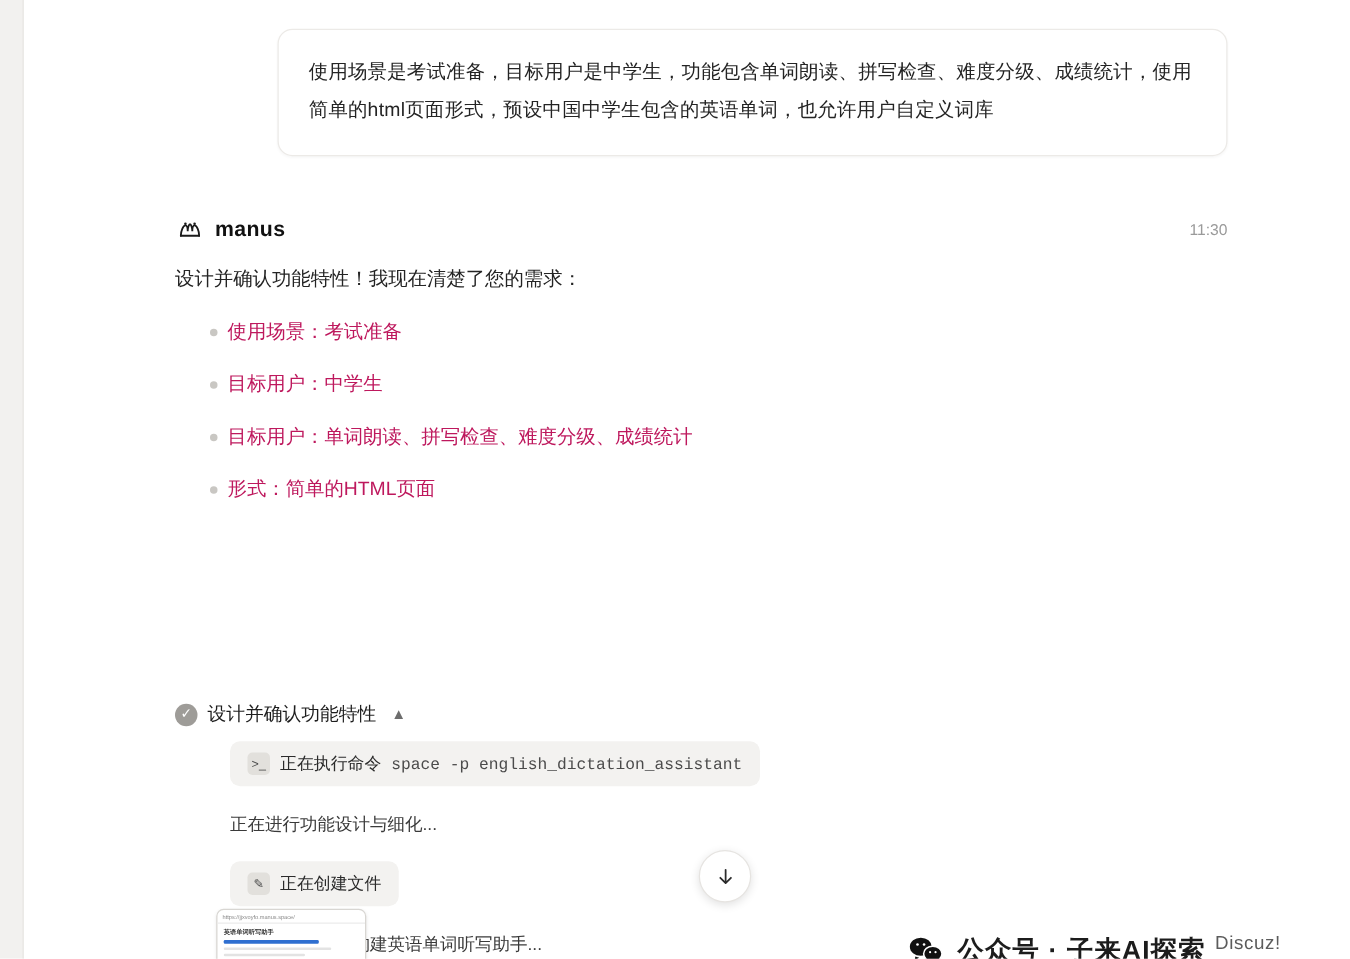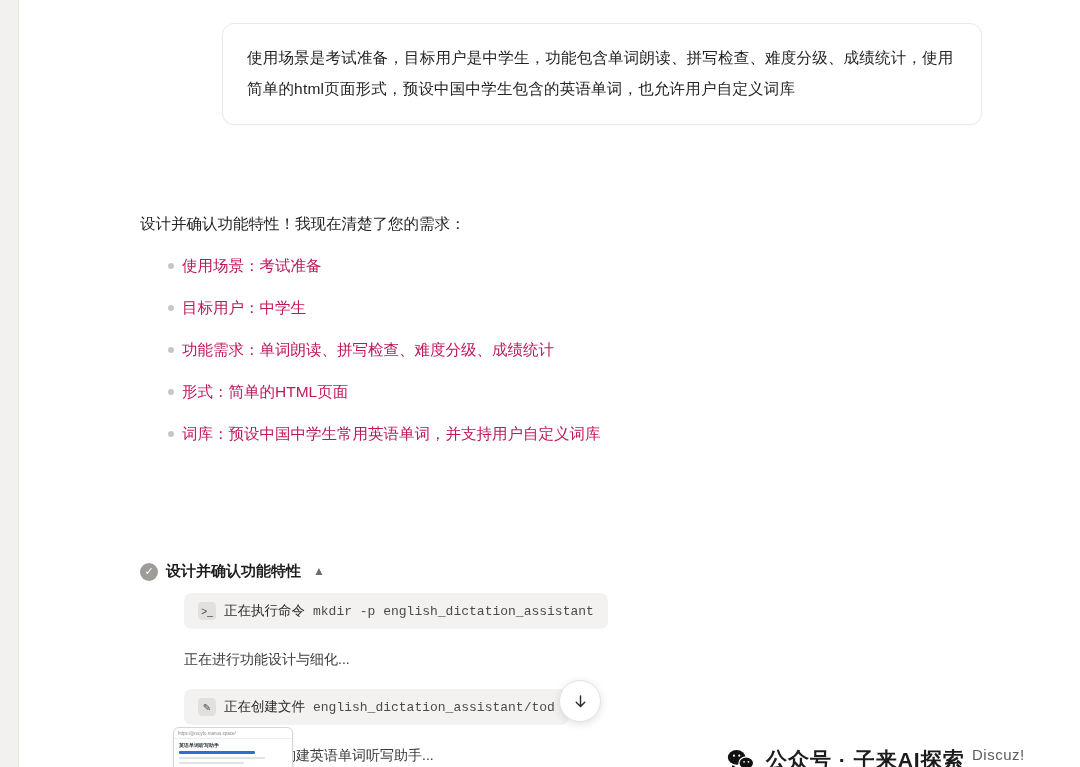--- a/index.html
+++ b/index.html
@@ -151,21 +151,21 @@
     background: #9e9c98;
     display: inline-flex;
     align-items: center;
     justify-content: center;
     color: #ffffff;
     font-size: 11px;
     line-height: 1;
   }
   .task-title {
     font-size: 15px;
-    font-weight: bold;
+    font-weight: normal;
     color: #1d1d1d;
   }
   .chevron-up {
     font-size: 12px;
     color: #6d6d6d;
     margin-left: 4px;
     transform: translateY(-1px);
   }
   .cmd-chip {
     display: inline-flex;
@@ -318,51 +318,61 @@
 <div class="page">
 
   <div class="left-rail"></div>
 
   <div class="conversation">
 
     <div class="user-msg">
       <p>使用场景是考试准备，目标用户是中学生，功能包含单词朗读、拼写检查、难度分级、成绩统计，使用简单的html页面形式，预设中国中学生包含的英语单词，也允许用户自定义词库</p>
     </div>
 
+    <div class="assistant-header">
+      <span class="brand-logo">
+        <svg width="22" height="22" viewBox="0 0 24 24" aria-hidden="true">
+          <path d="M4 17c0-4 2-9 4-9s2 3 2 5c0-3 1-6 2-6s2 3 2 6c0-2 0-5 2-5s4 5 4 9" fill="none" stroke="#1a1a1a" stroke-width="1.6" stroke-linecap="round"></path>
+          <circle cx="8" cy="6.5" r="1.1" fill="#1a1a1a"></circle>
+          <circle cx="16" cy="6.5" r="1.1" fill="#1a1a1a"></circle>
+          <path d="M4 17h16" stroke="#1a1a1a" stroke-width="1.6" stroke-linecap="round"></path>
+        </svg>
+      </span>
+      <span class="brand-name">manus</span>
+      <span class="timestamp">11:30</span>
+    </div>
 
     <div class="assistant-body">
       <p class="para">设计并确认功能特性！我现在清楚了您的需求：</p>
       <ul class="bullets">
         <li>使用场景：考试准备</li>
         <li>目标用户：中学生</li>
-        <li>功能需求：单词朗读、拼写检查、难度分级、成绩统计</li>
+        <li>目标用户：单词朗读、拼写检查、难度分级、成绩统计</li>
         <li>形式：简单的HTML页面</li>
-        <li>词库：预设中国中学生常用英语单词，并支持用户自定义词库</li>
       </ul>
     </div>
 
     <div class="task-block">
       <div class="task-head">
         <span class="check-icon">✓</span>
         <span class="task-title">设计并确认功能特性</span>
         <span class="chevron-up">▲</span>
       </div>
 
       <div class="cmd-chip">
         <span class="chip-icon">&gt;_</span>
         <span class="chip-label">正在执行命令</span>
-        <span class="chip-code">mkdir -p english_dictation_assistant</span>
+        <span class="chip-code">space -p english_dictation_assistant</span>
       </div>
 
       <div class="status-line">正在进行功能设计与细化...</div>
 
       <div class="cmd-chip chip-row2">
         <span class="chip-icon">✎</span>
         <span class="chip-label">正在创建文件</span>
-        <span class="chip-code">english_dictation_assistant/tod</span>
       </div>
 
       <div class="status-line2">实现阶段，开始构建英语单词听写助手...</div>
     </div>
 
     <div class="thumb-card">
       <div class="thumb-url">https://jjxvoyfo.manus.space/</div>
       <div class="thumb-body">
         <div class="thumb-title">英语单词听写助手</div>
         <div class="thumb-bar"></div>

